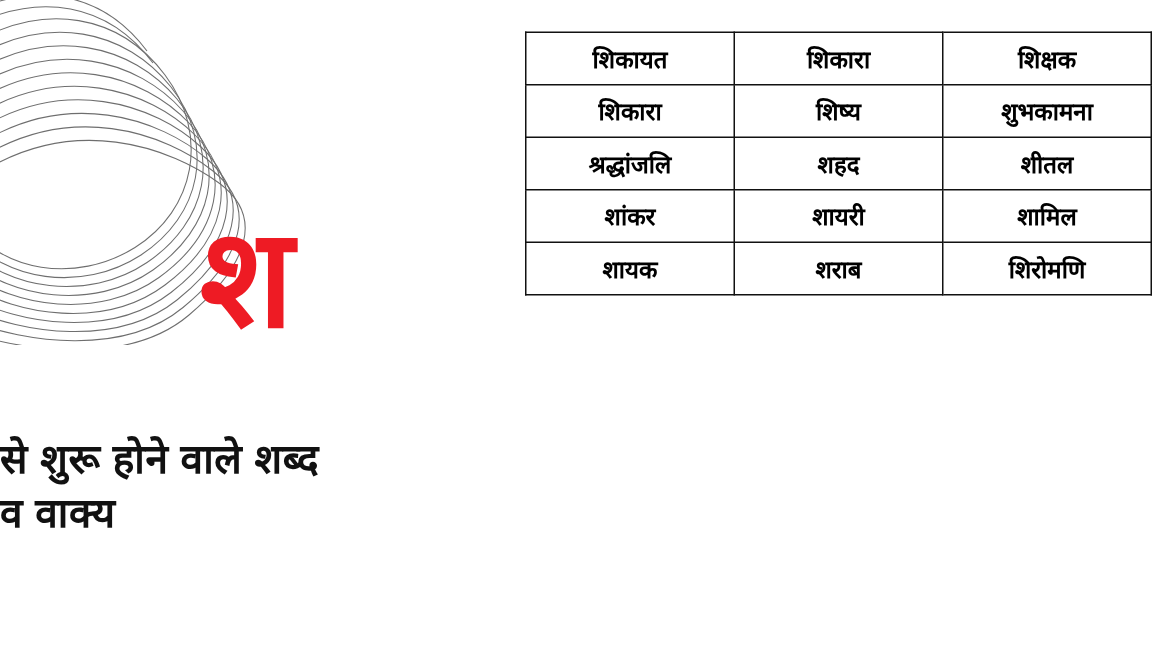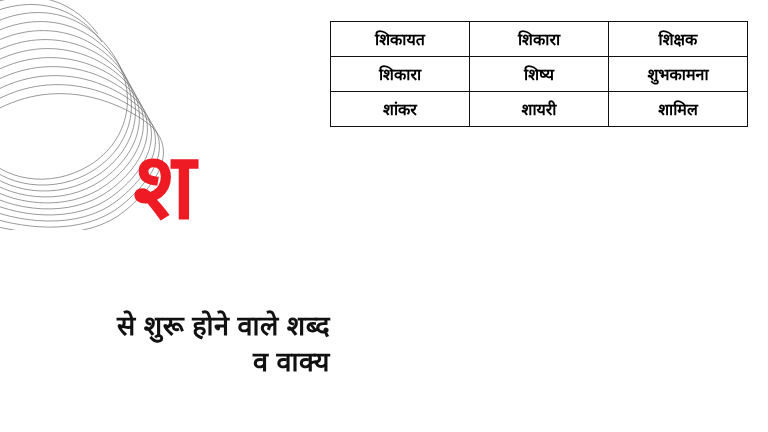--- a/index.html
+++ b/index.html
@@ -46,47 +46,46 @@
     line-height: 1;
     font-weight: bold;
     color: #ee1b24;
     letter-spacing: 1px;
   }
   .subtitle {
     position: absolute;
     top: 288px;
     left: 0;
     width: 330px;
-    text-align: right;
+    text-align: left;
     font-family: "Liberation Sans", sans-serif;
     font-size: 27px;
     line-height: 1.35;
     font-weight: bold;
     color: #111111;
     letter-spacing: 0.5px;
-    margin-top: 20px;
   }
   .subtitle .line2 {
     display: block;
-    padding-left: 24px;
   }
   
   .right-panel {
     position: relative;
     flex: 1 1 auto;
     display: flex;
     align-items: flex-start;
     justify-content: flex-start;
     padding-top: 21px;
   }
   table.words-table {
     border-collapse: collapse;
     width: 418px;
     table-layout: fixed;
     background: #ffffff;
+    margin-left: 20px;
   }
   table.words-table td {
     border: 1px solid #111111;
     text-align: center;
     vertical-align: middle;
     height: 34px;
     font-family: "Liberation Sans", sans-serif;
     font-size: 16px;
     font-weight: bold;
     color: #000000;
@@ -137,21 +136,31 @@
           <td>शिकायत</td>
           <td>शिकारा</td>
           <td>शिक्षक</td>
         </tr>
         <tr>
           <td>शिकारा</td>
           <td>शिष्य</td>
           <td>शुभकामना</td>
         </tr>
         <tr>
+          <td>श्रद्धांजलि</td>
+          <td>शहद</td>
+          <td>शीतल</td>
+        </tr>
+        <tr>
           <td>शांकर</td>
           <td>शायरी</td>
           <td>शामिल</td>
+        </tr>
+        <tr>
+          <td>शायक</td>
+          <td>शराब</td>
+          <td>शिरोमणि</td>
         </tr>
       </tbody>
     </table>
   </div>
 
 </div>
 
 </body></html>

